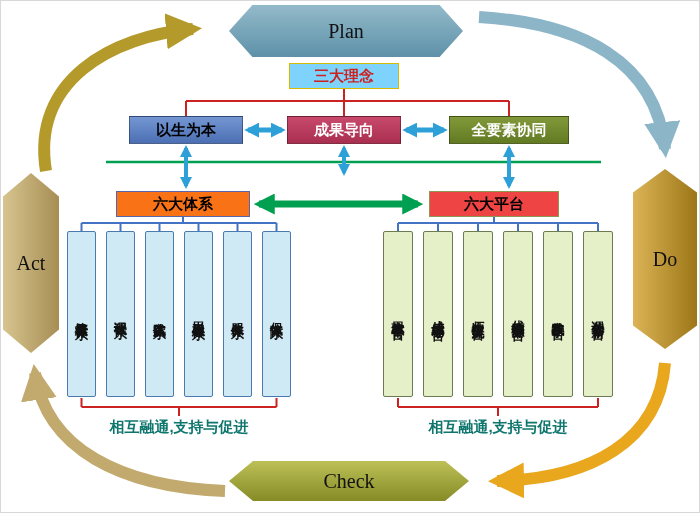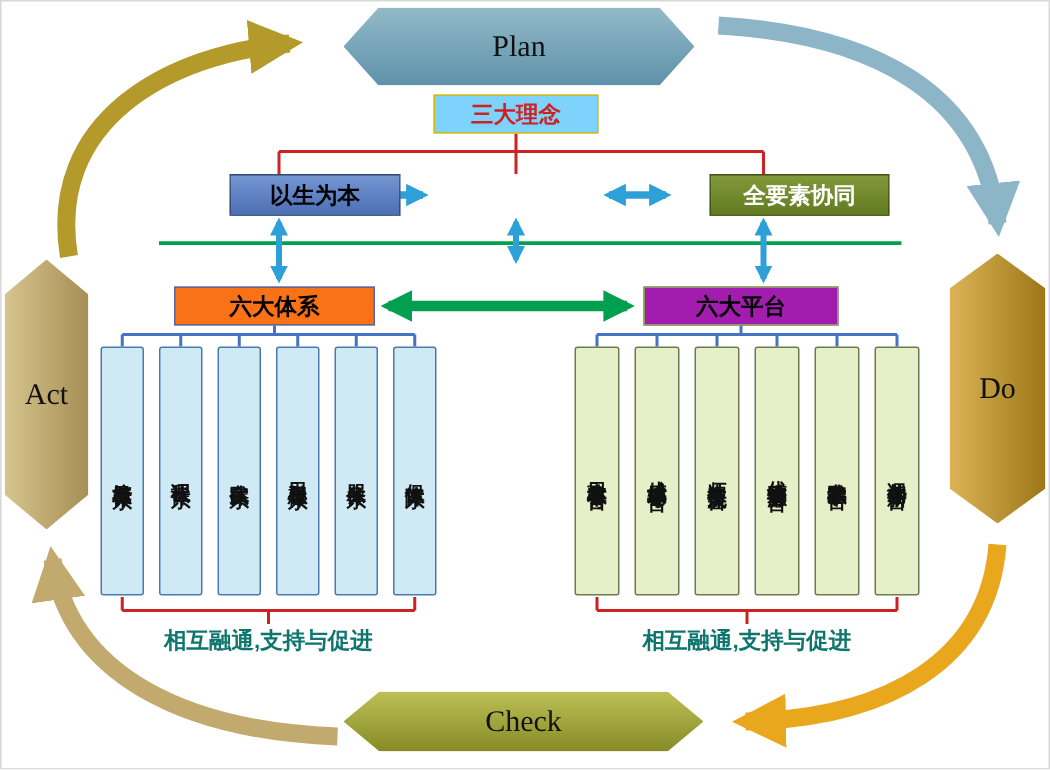--- a/index.html
+++ b/index.html
@@ -15,28 +15,28 @@
   .hex-h{clip-path:polygon(10% 0,90% 0,100% 50%,90% 100%,10% 100%,0 50%);}
   .hex-v{clip-path:polygon(50% 0,100% 13%,100% 87%,50% 100%,0 87%,0 13%);}
   #hexPlan{left:228px;top:4px;width:234px;height:52px;background:linear-gradient(180deg,#93bac9,#5e91a9);}
   #hexDo{left:632px;top:168px;width:64px;height:180px;background:linear-gradient(90deg,#dcb457,#9c7617);}
   #hexCheck{left:228px;top:460px;width:240px;height:40px;background:linear-gradient(180deg,#bcc056,#878b26);}
   #hexAct{left:2px;top:172px;width:56px;height:180px;background:linear-gradient(90deg,#d7c48e,#a68e55);}
   
   #titleBox{left:288px;top:62px;width:110px;height:26px;background:#7dd3fc;border:1px solid #d8bb00;
     color:#cc2222;font-weight:bold;font-size:15px;}
   
-  .concept{height:28px;top:115px;font-weight:bold;font-size:15px;border:1px solid rgba(0,0,0,.35);margin-left:24px;}
+  .concept{height:28px;top:115px;font-weight:bold;font-size:15px;border:1px solid rgba(0,0,0,.35);}
   #concept0{left:128px;width:114px;background:linear-gradient(180deg,#7496d2,#4c6fb4);color:#000;}
   #concept1{left:286px;width:114px;background:linear-gradient(180deg,#c8496c,#a92f50);color:#fff;}
   #concept2{left:448px;width:120px;background:linear-gradient(180deg,#82993a,#627a22;);background:linear-gradient(180deg,#82993a,#627a22);color:#fff;}
   
   .groupHeader{top:190px;height:26px;font-weight:bold;font-size:15px;}
   #sysHeader{left:115px;width:134px;background:#f97316;border:1px solid #5566aa;color:#000;}
-  #platHeader{left:428px;width:130px;background:#a21caf;border:1px solid #8a9a55;color:#000;}
+  #platHeader{left:428px;width:130px;background:#ef4444;border:1px solid #8a9a55;color:#000;}
   
   .vbox{top:230px;height:166px;border-radius:2px;}
   .vbox span{writing-mode:vertical-rl;text-orientation:upright;font-size:13px;font-weight:bold;
     letter-spacing:1px;line-height:1;color:#111;}
   .sysBox{width:29px;background:#cfeaf4;border:1.5px solid #4a7ab0;}
   .platBox{width:30px;background:#e6f0c8;border:1.5px solid #6b7b52;}
   
   .footerText{position:absolute;z-index:2;top:417px;width:220px;text-align:center;
     color:#0f766e;font-weight:bold;font-size:15px;}
   #footerLeft{left:68px;}
@@ -107,20 +107,23 @@
   <div id="hexAct" class="node hex hex-v">
     <span>Act</span>
   </div>
 
   <div id="titleBox" class="node">
     <span>三大理念</span>
   </div>
   <div id="concept0" class="node concept">
     <span>以生为本</span>
   </div>
+  <div id="concept1" class="node concept">
+    <span>成果导向</span>
+  </div>
   <div id="concept2" class="node concept">
     <span>全要素协同</span>
   </div>
 
   <div id="sysHeader" class="node groupHeader">
     <span>六大体系</span>
   </div>
   <div id="platHeader" class="node groupHeader">
     <span>六大平台</span>
   </div>

